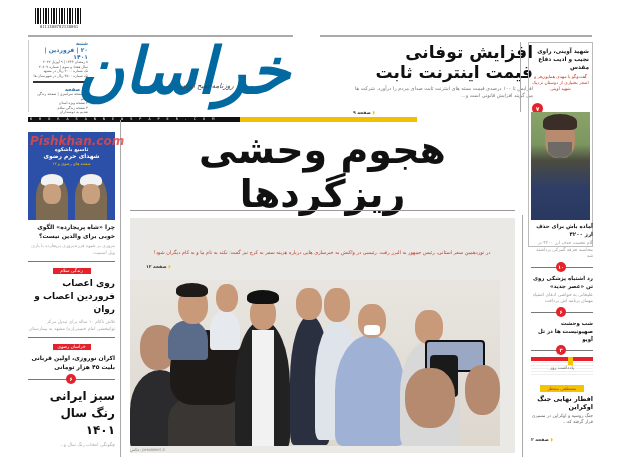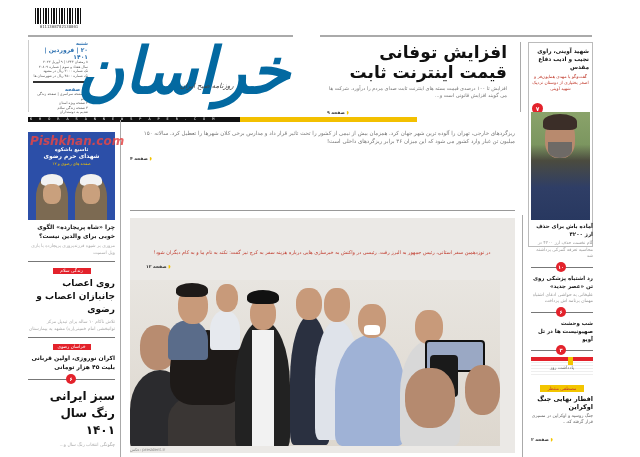--- a/index.html
+++ b/index.html
@@ -22,21 +22,21 @@
   .dateline .meta { font-size: 3.5px; color: #555; line-height: 4.5px; }
   .dateline .bar { height: 2px; background: #333; margin: 3px 0; }
   .dateline .pages { font-size: 5px; color: #2a6fb0; font-weight: bold; }
 
   
   .masthead { left: 95px; top: 30px; width: 195px; height: 82px; }
   .logo { font-family: Liberation Sans, sans-serif; font-size: 64px; color: #0369a1; font-weight: bold; line-height: 82px; text-align: right; font-style: italic; letter-spacing: -2px; }
   .tagline { position: absolute; left: 85px; top: 12px; font-size: 7px; color: #444; font-style: italic; font-family: "DejaVu Serif", serif; margin-top: 40px; }
 
   
-  .top-head { left: 327px; top: 42px; width: 180px; text-align: right; }
+  .top-head { left: 353px; top: 42px; width: 180px; text-align: right; }
   .top-head h2 { font-size: 17px; font-weight: bold; line-height: 20px; color: #111; }
   .top-head p { font-size: 5px; color: #777; line-height: 7px; margin-top: 3px; }
   .page-ref { font-size: 4.5px; color: #333; font-weight: bold; }
   .page-ref::before { content: "◗ "; color: #f3c500; }
 
   .vsep1 { left: 520px; top: 42px; width: 1px; height: 70px; background: #aaa; }
 
   
   .right-col { left: 528px; top: 42px; width: 65px; height: 205px; border: 1px solid #bbb; padding: 4px 3px; text-align: right; }
   .right-col .t1 { font-size: 5.8px; font-weight: bold; line-height: 8px; color: #111; }
@@ -148,20 +148,21 @@
 <div class="abs portrait">
   <div class="face"></div>
   <div class="hair"></div>
   <div class="beard"></div>
 </div>
 
 <div class="abs sitebar">KHORASANNEWSPAPER.COM</div>
 <div class="abs yellowbar"></div>
 
 <div class="abs main-head">
+  <h1>هجوم وحشی ریزگردها</h1>
   <p>ریزگردهای خارجی، تهران را آلوده ترین شهر جهان کرد. همزمان بیش از نیمی از کشور را تحت تاثیر قرار داد و مدارس برخی کلان شهرها را تعطیل کرد. سالانه ۱۵۰ میلیون تن غبار وارد کشور می شود که این میزان ۳۶ برابر ریزگردهای داخلی است!</p>
   <div style="text-align:left"><span class="page-ref">صفحه ۴</span></div>
 </div>
 <div class="abs h-rule"></div>
 
 <div class="abs vsep-left"></div>
 <div class="abs left-promo">
   <div class="kicker">تاسیع باشکوه</div>
   <div class="title">شهدای حرم رضوی</div>
   <div class="pageref">صفحه های رضوی و ۱۲</div>
@@ -174,21 +175,21 @@
     <div class="face"></div>
   </div>
 </div>
 <div class="abs watermark">Pishkhan.com</div>
 
 <div class="abs left-col">
   <div class="lc-h">چرا «شاه پریجارده» الگوی خوبی برای والدین نیست؟</div>
   <div class="lc-p">مروری بر شیوه فرزندپروری پریجارده با بازی ویل اسمیت</div>
   <div class="lc-sep"></div>
   <span class="lc-tag">زندگی سلام</span>
-  <div class="lc-h big">روی اعصاب جانبازان اعصاب و رضوی</div>
+  <div class="lc-h big">روی اعصاب فروردین اعصاب و روان</div>
   <div class="lc-p">تلاش ناکام ۱۰ ساله برای تبدیل مرکز توانبخشی امام خمینی(ره) مشهد به بیمارستان</div>
   <div class="lc-sep"></div>
   <span class="lc-tag">خراسان رضوی</span>
   <div class="lc-h">اکران نوروزی، اولین قربانی بلیت ۴۵ هزار تومانی</div>
   <div class="lc-sep" style="margin-top:8px">
     <span class="badge-red">۶</span>
   </div>
   <div class="lc-h huge" style="margin-top:8px">سبز ایرانی رنگ سال ۱۴۰۱</div>
   <div class="lc-p">چگونگی انتخاب رنگ سال و...</div>
   <div style="text-align:left"></div>

